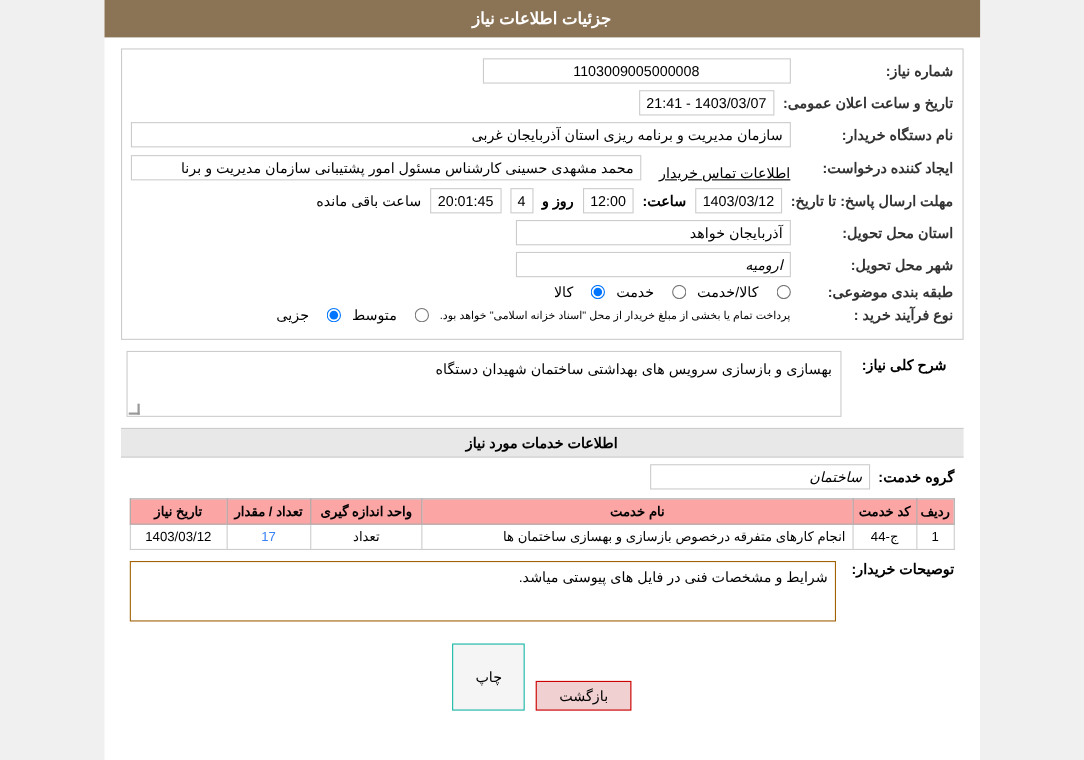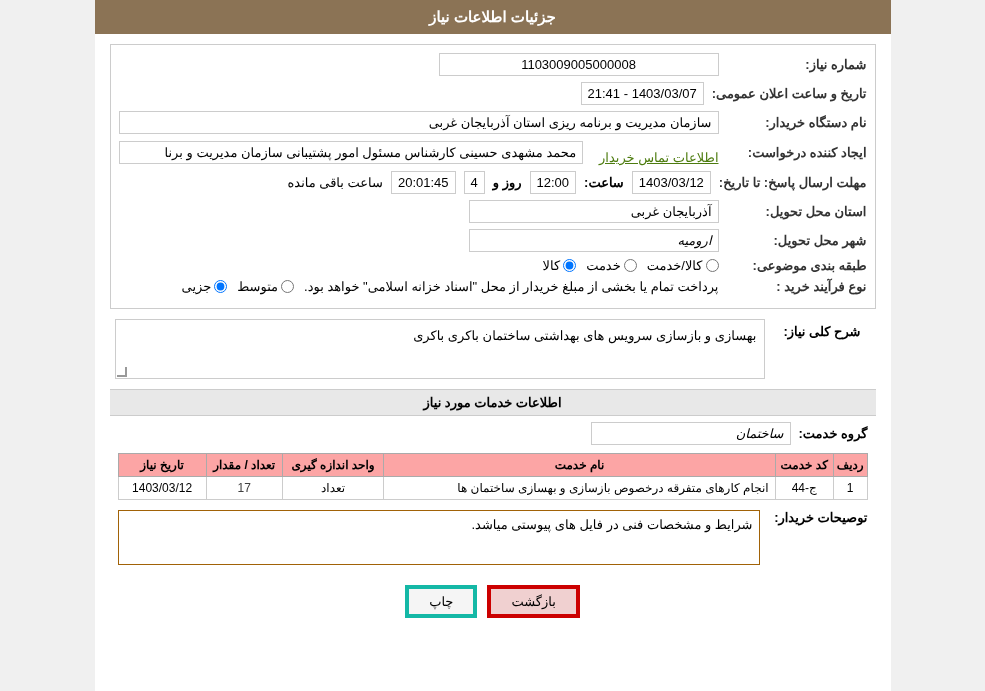--- a/index.html
+++ b/index.html
@@ -53,40 +53,40 @@
       direction: rtl;
     }
     .value-box-fixed {
       border: 1px solid #ccc;
       padding: 3px 6px;
       background: #fff;
       text-align: center;
       white-space: nowrap;
     }
     .link-text {
-      color: #4d7c0f;
+      color: #000000;
       text-decoration: underline;
       cursor: pointer;
       margin-top: 10px;
     }
     .small-value {
       border: 1px solid #ccc;
       padding: 3px 6px;
       background: #fff;
       text-align: center;
     }
     .radio-group {
       display: flex;
       align-items: center;
       gap: 10px;
     }
     .radio-item {
       display: flex;
       align-items: center;
-      gap: 3px;
+      gap: 16px;
     }
     .section-title {
       background: #e8e8e8;
       border-top: 1px solid #ccc;
       border-bottom: 1px solid #ccc;
       padding: 5px 10px;
       font-weight: bold;
       margin-bottom: 6px;
     }
     .description-box {
@@ -131,21 +131,21 @@
       padding: 4px 0;
       text-align: center;
       font-weight: bold;
     }
     td {
       border: 1px solid #ccc;
       padding: 4px 6px;
       text-align: center;
     }
     td.red-text {
-      color: #404040;
+      color: #3b82f6;
     }
     .description-section {
       display: flex;
       align-items: flex-start;
       gap: 8px;
       padding: 0 8px;
       margin-bottom: 10px;
     }
     .desc-textarea {
       border: 1px solid #a16207;
@@ -167,31 +167,32 @@
       border-bottom: 2px solid #999;
     }
     .buttons-row {
       display: flex;
       justify-content: center;
       gap: 10px;
       padding: 10px 0;
     }
     .btn {
       padding: 5px 20px;
-      border: 4px solid #14b8a6;
+      border: 1px solid #14b8a6;
       cursor: pointer;
       font-family: Tahoma, Arial, sans-serif;
       font-size: 13px;
     }
     .btn-print {
       background: #f5f5f5;
     }
     .btn-back {
       background: #f0d0d0;
       border-color: #c00;
+      margin-top: 34px;
     }
     .inline-colon {
       font-weight: bold;
     }
   </style>
 </head>
 <body>
 
 <div class="page-wrapper">
 
@@ -232,21 +233,21 @@
         <span class="inline-colon">ساعت:</span>
         <div class="small-value">12:00</div>
         <span class="inline-colon">روز و</span>
         <div class="small-value">4</div>
         <div class="small-value">20:01:45</div>
         <span>ساعت باقی مانده</span>
       </div>
 
       <div class="info-row">
         <span class="label-cell">استان محل تحویل:</span>
-        <div class="value-box" style="max-width:250px;">آذربایجان غربی</div>
+        <div class="value-box" style="max-width:250px;">آذربایجان خواهد</div>
         <span style="flex:1"></span>
       </div>
 
       <div class="info-row">
         <span class="label-cell">شهر محل تحویل:</span>
         <div class="value-box" style="max-width:250px;font-style:italic;">ارومیه</div>
         <span style="flex:1"></span>
       </div>
 
       <div class="info-row">
@@ -263,38 +264,38 @@
           <div class="radio-item">
             <input type="radio" name="category" checked="" style="">
             <span>کالا</span>
           </div>
         </div>
       </div>
 
       <div class="info-row">
         <span class="label-cell">نوع فرآیند خرید :</span>
         <div class="radio-group">
-          <span style="font-size:13px;">پرداخت تمام یا بخشی از مبلغ خریدار از محل "اسناد خزانه اسلامی" خواهد بود.</span>
+          <span style="font-size:10px;">پرداخت تمام یا بخشی از مبلغ خریدار از محل "اسناد خزانه اسلامی" خواهد بود.</span>
           <div class="radio-item">
             <input type="radio" name="purchase_type" style="">
             <span>متوسط</span>
           </div>
           <div class="radio-item">
             <input type="radio" name="purchase_type" checked="" style="">
             <span>جزیی</span>
           </div>
         </div>
       </div>
 
     </div>
 
     <div style="display:flex; align-items:flex-start; gap:8px; margin-bottom:10px; padding:0 5px;">
       <div class="section-title" style="margin-bottom:0; white-space:nowrap; border:none; background:none;">شرح کلی نیاز:</div>
       <div style="position:relative; flex:1;">
-        <div class="description-box">بهسازی و بازسازی سرویس های بهداشتی ساختمان باکری باکری</div>
+        <div class="description-box">بهسازی و بازسازی سرویس های بهداشتی ساختمان شهیدان دستگاه</div>
         <div class="resize-handle"></div>
       </div>
     </div>
 
     <div class="services-section">
       <div class="services-title">اطلاعات خدمات مورد نیاز</div>
 
       <div class="group-row">
         <span style="font-weight:bold; white-space:nowrap;">گروه خدمت:</span>
         <div class="value-box" style="max-width:200px;font-style:italic;">ساختمان</div>

